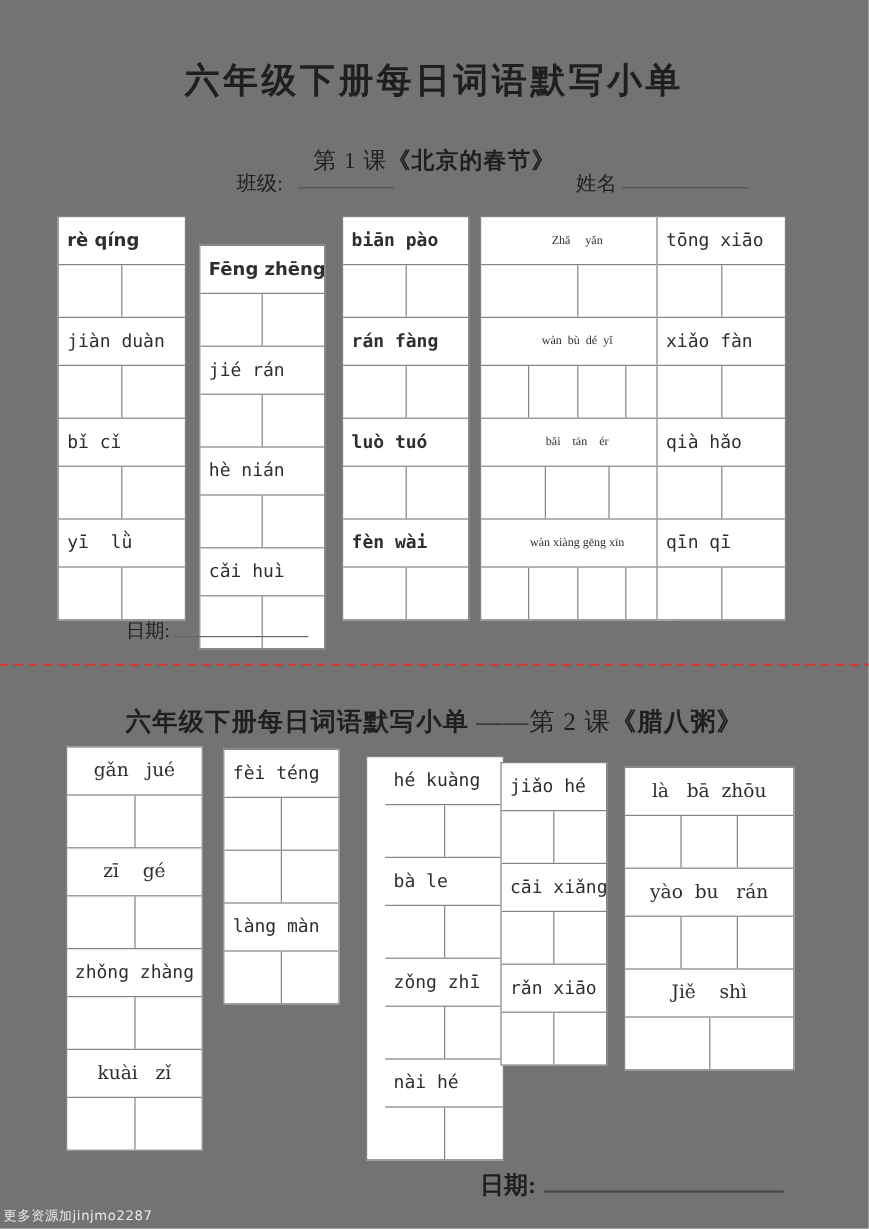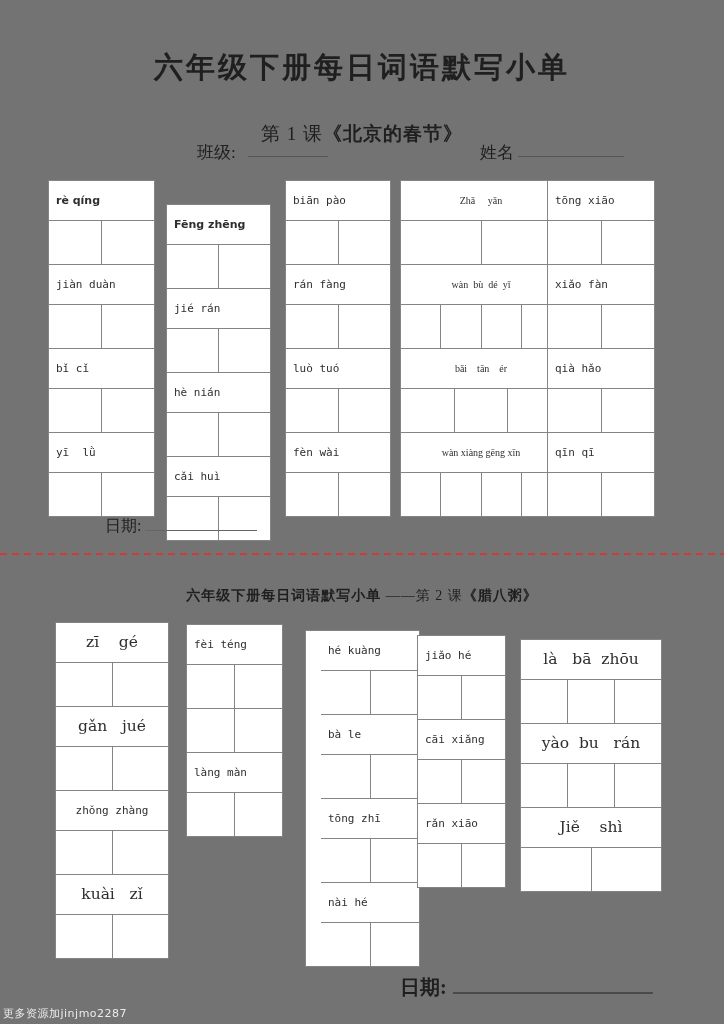--- a/index.html
+++ b/index.html
@@ -21,34 +21,34 @@
   .meta { position:absolute; top:141px; left:0; width:100%; font-size:17px; }
   .meta .class-label { position:absolute; left:197px; }
   .meta .class-line  { position:absolute; left:248px; top:14px; width:80px; border-bottom:1.5px solid #555; height:1px; }
   .meta .name-label  { position:absolute; left:480px; }
   .meta .name-line   { position:absolute; left:518px; top:14px; width:106px; border-bottom:1.5px solid #555; height:1px; }
 
   
   .col { position:absolute; border:1px solid #848484; background:#fff; }
   .pinyin {
     height:39px; line-height:39px; border-bottom:1px solid #848484;
-    font-family:"DejaVu Sans Mono", monospace; font-size:11px;
+    font-family:"DejaVu Sans Mono", monospace; font-size:15px;
     white-space:pre; padding-left:7px; color:#2e2e2e; overflow:hidden;
   }
   .pinyin.f-sans  { font-family:"DejaVu Sans", sans-serif; font-weight:bold; }
   .pinyin.f-serif { font-family:"DejaVu Serif", serif; font-size:15.5px; }
   .cells { display:flex; height:43px; border-bottom:1px solid #848484; }
   .word:last-child .cells { border-bottom:none; }
   .cell { flex:1; border-right:1px solid #848484; }
   .cell:last-child { border-right:none; }
 
   
   #s1-cols .c1 { left:48px;  top:180px; width:105px; }
   #s1-cols .c2 { left:166px; top:180px; width:103px;margin-top:24px; }
-  #s1-cols .c3 { left:285px; top:180px; width:104px; }
+  #s1-cols .c3 { left:285px; top:180px; width:104px;font-weight:bold; }
   #s1-cols .c4 { left:400px; top:180px; width:160px; }
   #s1-cols .c5 { left:547px; top:180px; width:106px; }
   #s1-cols .c4 .pinyin { text-align:center; padding-left:0; font-size:10px;font-family:Liberation Serif, serif; }
 
   
   #s2-cols .c1 { left:55px;  top:622px; width:112px; }
   #s2-cols .c2 { left:186px; top:624px; width:95px;  }
   #s2-cols .c3 { left:305px; top:630px; width:98px;padding-left:15px;  }
   #s2-cols .c4 { left:417px; top:635px; width:87px;  }
   #s2-cols .c5 { left:520px; top:639px; width:140px; }
@@ -56,21 +56,21 @@
 
   
   .date1 { position:absolute; left:105px; top:516px; font-size:16px; }
   .date1 .date-line { display:inline-block; width:112px; border-bottom:1.5px solid #666; height:14px; margin-left:4px; }
   .divider {
     position:absolute; left:0; top:553px; width:724px; height:2px;
     background:repeating-linear-gradient(90deg, #cf3b35 0 7px, transparent 7px 12px);
   }
   .title2 {
     position:absolute; top:587px; left:0; width:100%; text-align:center;
-    font-size:14px; letter-spacing:1px;
+    font-size:21px; letter-spacing:1px;
   }
   .title2 .main { font-weight:bold; }
   .title2 .book { font-weight:bold; }
   .date2 { position:absolute; left:400px; top:974px; font-size:20px; font-weight:bold; }
   .date2 .date-line { display:inline-block; width:200px; border-bottom:2px solid #4a4a4a; height:16px; margin-left:6px; }
 
   .watermark {
     position:absolute; left:3px; top:1006px; font-size:11px; color:#ebebeb;
     font-family:"DejaVu Sans", sans-serif; letter-spacing:0.5px;
   }
@@ -258,34 +258,34 @@
   <div class="divider"></div>
 
   <div class="title2">
     <span class="main">六年级下册每日词语默写小单</span>
     <span>——第 2 课</span><span class="book">《腊八粥》</span>
   </div>
 
   <div id="s2-cols">
       <div class="col c1">
         <div class="word">
+          <div class="pinyin f-serif">gǎn   jué</div>
+          <div class="cells">
+            <div class="cell"></div>
+            <div class="cell"></div>
+          </div>
+        </div>
+        <div class="word">
           <div class="pinyin f-serif">zī    gé</div>
           <div class="cells">
             <div class="cell"></div>
             <div class="cell"></div>
           </div>
         </div>
         <div class="word">
-          <div class="pinyin f-serif">gǎn   jué</div>
-          <div class="cells">
-            <div class="cell"></div>
-            <div class="cell"></div>
-          </div>
-        </div>
-        <div class="word">
           <div class="pinyin">zhǒng zhàng</div>
           <div class="cells">
             <div class="cell"></div>
             <div class="cell"></div>
           </div>
         </div>
         <div class="word">
           <div class="pinyin f-serif">kuài   zǐ</div>
           <div class="cells">
             <div class="cell"></div>
@@ -324,21 +324,21 @@
           </div>
         </div>
         <div class="word">
           <div class="pinyin">bà le</div>
           <div class="cells">
             <div class="cell"></div>
             <div class="cell"></div>
           </div>
         </div>
         <div class="word">
-          <div class="pinyin">tōng zhī</div>
+          <div class="pinyin">zǒng zhī</div>
           <div class="cells">
             <div class="cell"></div>
             <div class="cell"></div>
           </div>
         </div>
         <div class="word">
           <div class="pinyin">nài hé</div>
           <div class="cells">
             <div class="cell"></div>
             <div class="cell"></div>

